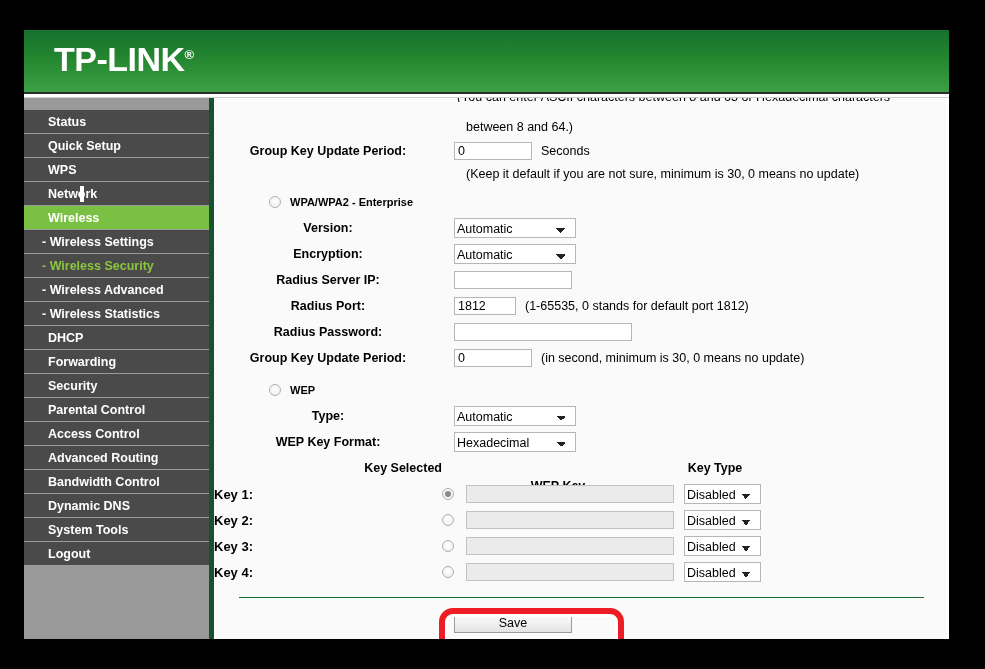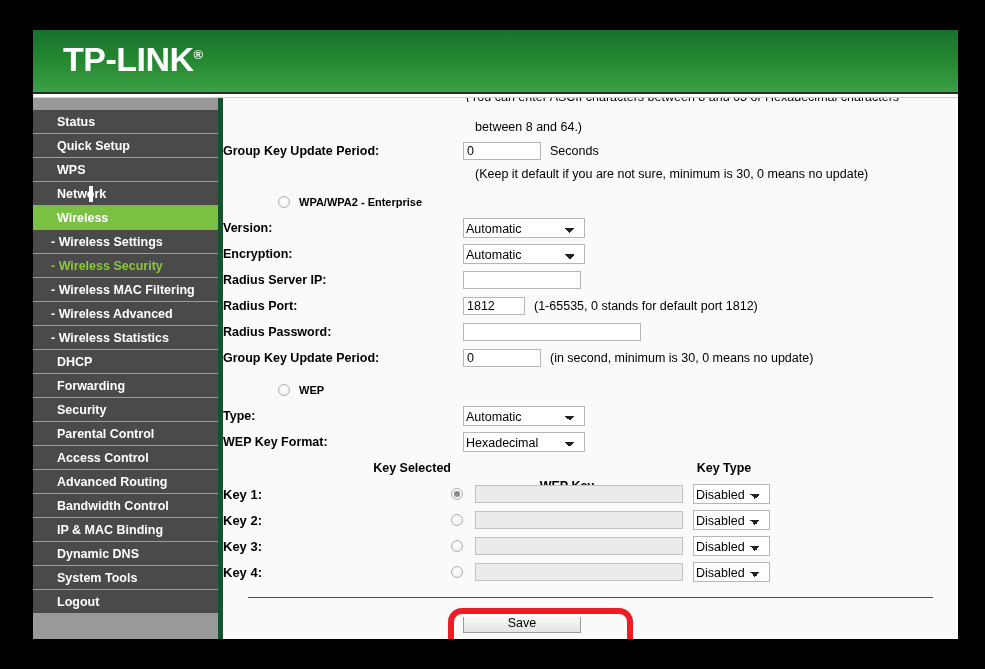--- a/index.html
+++ b/index.html
@@ -7,21 +7,21 @@
     padding: 0;
     background: #000000;
     width: 985px;
     height: 669px;
     overflow: hidden;
     font-family: "Liberation Sans", sans-serif;
   }
 
   #page {
     position: absolute;
-    left: 33px;
+    left: 24px;
     top: 30px;
     width: 925px;
     height: 609px;
     background: #ffffff;
     overflow: hidden;
   }
 
   
   .header {
     position: relative;
@@ -126,21 +126,21 @@
     overflow: hidden;
   }
 
   .row {
     display: flex;
     align-items: center;
     min-height: 26px;
   }
   .label {
     width: 240px;
-    text-align: left;
+    text-align: center;
     padding-right: 12px;
     font-size: 12.5px;
     font-weight: bold;
     color: #000000;
     box-sizing: border-box;
     white-space: nowrap;
   }
   .note {
     font-size: 12.5px;
     color: #000000;
@@ -368,23 +368,20 @@
       <div class="menu-item active">
         <span>Wireless</span>
       </div>
       <div class="menu-item sub">
         <span>- Wireless Settings</span>
       </div>
       <div class="menu-item sub sub-active">
         <span>- Wireless Security</span>
       </div>
       <div class="menu-item sub">
-        <span>- Wireless MAC Filtering</span>
-      </div>
-      <div class="menu-item sub">
         <span>- Wireless Advanced</span>
       </div>
       <div class="menu-item sub">
         <span>- Wireless Statistics</span>
       </div>
       <div class="menu-item">
         <span>DHCP</span>
       </div>
       <div class="menu-item">
         <span>Forwarding</span>
@@ -396,23 +393,20 @@
         <span>Parental Control</span>
       </div>
       <div class="menu-item">
         <span>Access Control</span>
       </div>
       <div class="menu-item">
         <span>Advanced Routing</span>
       </div>
       <div class="menu-item">
         <span>Bandwidth Control</span>
-      </div>
-      <div class="menu-item">
-        <span>IP &amp; MAC Binding</span>
       </div>
       <div class="menu-item">
         <span>Dynamic DNS</span>
       </div>
       <div class="menu-item">
         <span>System Tools</span>
       </div>
       <div class="menu-item">
         <span>Logout</span>
       </div>

